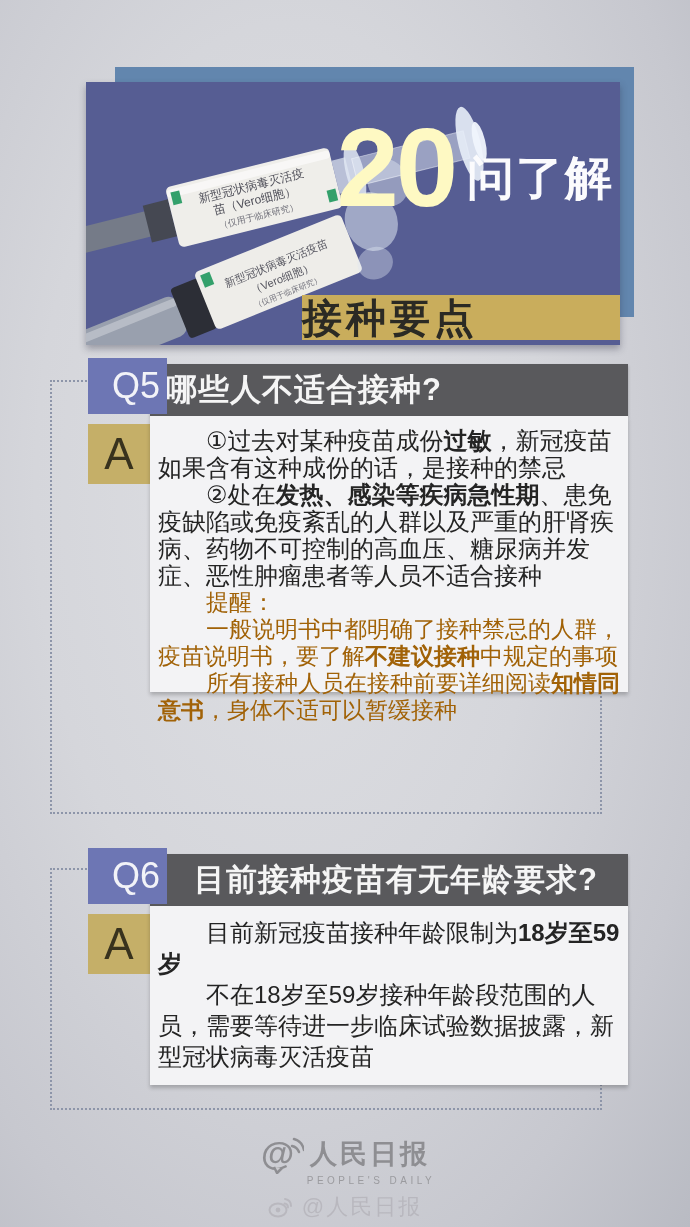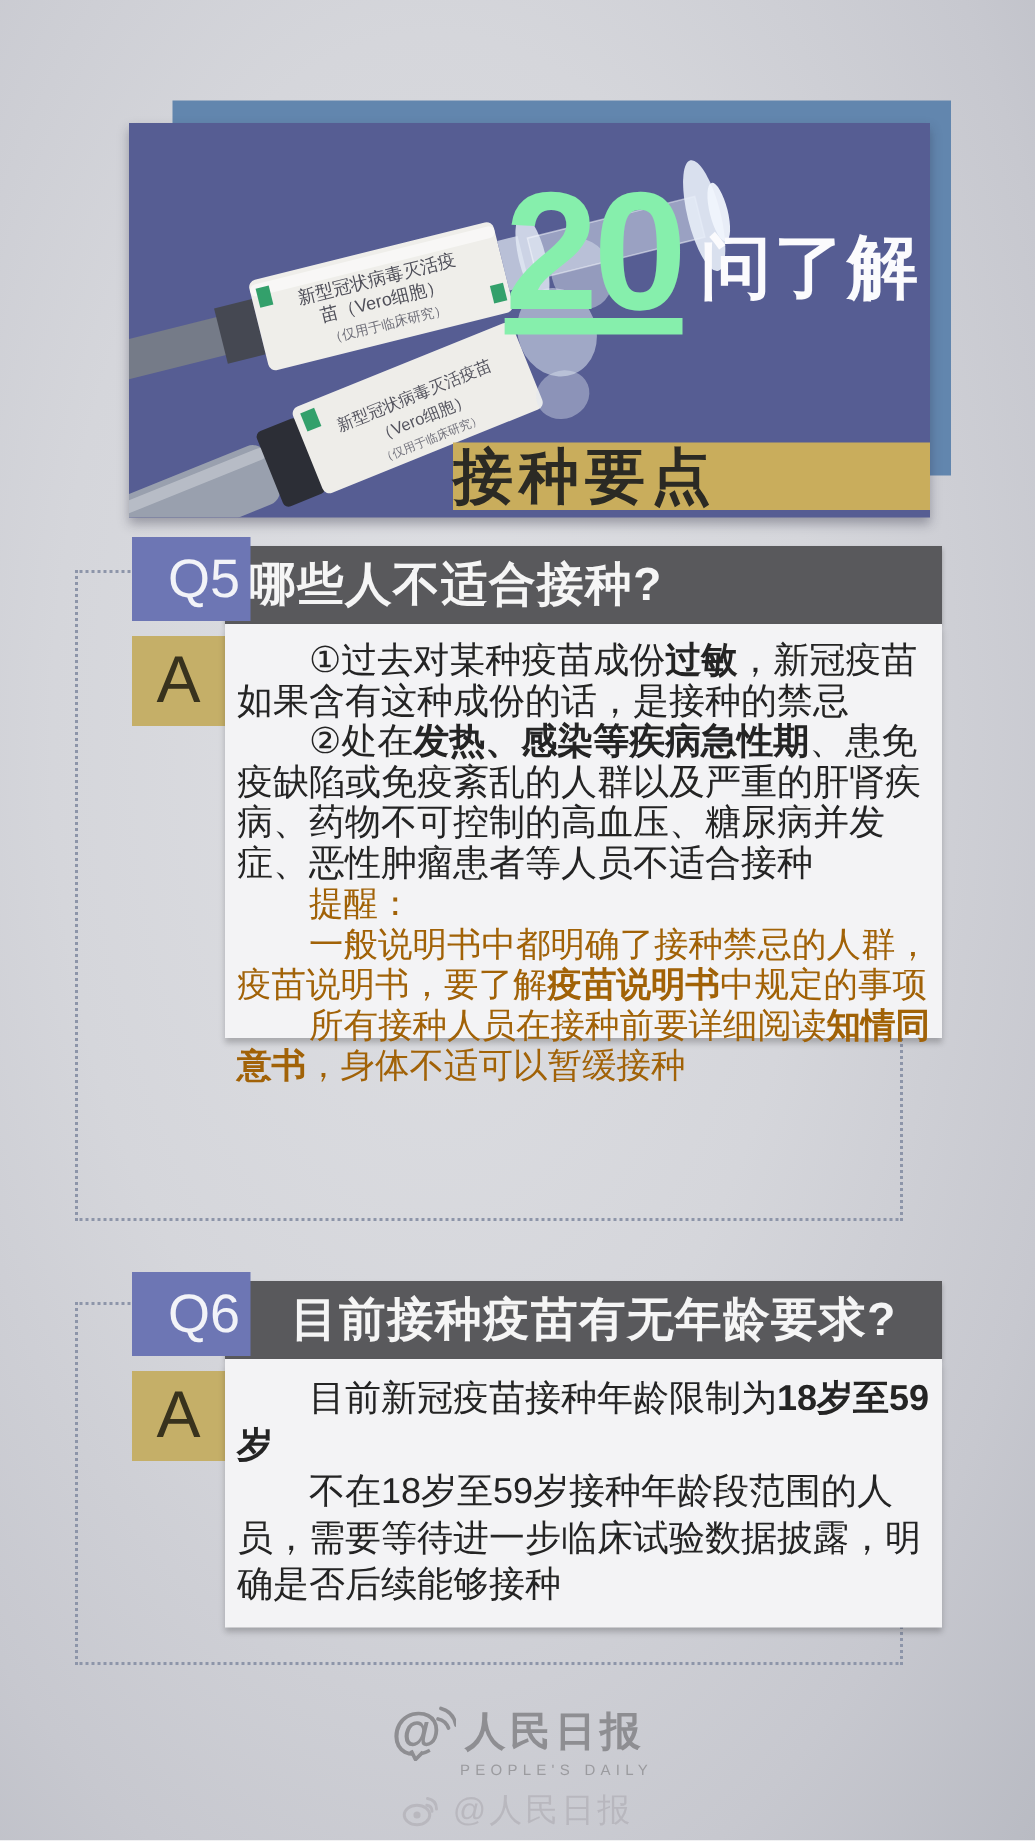--- a/index.html
+++ b/index.html
@@ -21,23 +21,22 @@
     background:#565d93;
     box-shadow:0 4px 7px rgba(40,40,60,.35);
     overflow:hidden;
   }
   .syringes{position:absolute;left:0;top:0;width:534px;height:263px;}
   .title-row{
     position:absolute;right:6px;top:40px;
     display:flex;align-items:flex-end;
   }
   .t-num{
-    font-size:112px;line-height:.82;font-weight:bold;color:#86efac;
+    font-size:112px;line-height:.82;font-weight:bold;color:#fef9c3;
     letter-spacing:-3px;
-    text-decoration:underline;
   }
   .t-suffix{
     font-size:47px;font-weight:bold;color:#fbfbfd;margin-left:12px;margin-bottom:4px;
     letter-spacing:2px;
   }
   .t-main{
     position:absolute;right:6px;top:140px;
     font-size:66px;font-weight:bold;color:#fbfbfd;letter-spacing:1px;line-height:1;
   }
   .t-badge{
@@ -149,31 +148,31 @@
   </div>
 
   <div class="dashed d5"></div>
   <div class="qbar bar5">哪些人不适合接种?</div>
   <div class="qbadge b5-q">Q5</div>
   <div class="abadge a5">A</div>
   <div class="panel p5">
     <p class="ans"><span>①过去对某种疫苗成份</span><span class="bd">过敏</span><span>，新冠疫苗如果含有这种成份的话，是接种的禁忌</span></p>
     <p class="ans"><span>②处在</span><span class="bd">发热、感染等疾病急性期</span><span>、患免疫缺陷或免疫紊乱的人群以及严重的肝肾疾病、药物不可控制的高血压、糖尿病并发症、恶性肿瘤患者等人员不适合接种</span></p>
     <p class="ans kai">提醒：</p>
-    <p class="ans kai"><span>一般说明书中都明确了接种禁忌的人群，疫苗说明书，要了解</span><span class="bd">疫苗说明书</span><span>中规定的事项</span></p>
+    <p class="ans kai"><span>一般说明书中都明确了接种禁忌的人群，疫苗说明书，要了解</span><span class="bd">不建议接种</span><span>中规定的事项</span></p>
     <p class="ans kai"><span>所有接种人员在接种前要详细阅读</span><span class="bd">知情同意书</span><span>，身体不适可以暂缓接种</span></p>
   </div>
 
   <div class="dashed d6"></div>
   <div class="qbar bar6">目前接种疫苗有无年龄要求?</div>
   <div class="qbadge b6-q">Q6</div>
   <div class="abadge a6">A</div>
   <div class="panel p6">
     <p class="ans"><span>目前新冠疫苗接种年龄限制为</span><span class="bd">18岁至59岁</span></p>
-    <p class="ans"><span>不在18岁至59岁接种年龄段范围的人员，需要等待进一步临床试验数据披露，明确是否后续能够接种</span></p>
+    <p class="ans"><span>不在18岁至59岁接种年龄段范围的人员，需要等待进一步临床试验数据披露，新型冠状病毒灭活疫苗</span></p>
   </div>
 
   <div class="footer-logo">
     <div class="logo-row">
       <svg width="44" height="40" viewBox="0 0 44 40">
         <text x="1" y="31" font-size="34" font-weight="bold" fill="#8e8e92">@</text>
         <path d="M32 12 q5 1 7 6" stroke="#8e8e92" stroke-width="2.5" fill="none" stroke-linecap="round"></path>
         <path d="M34 5 q8 2 10 11" stroke="#8e8e92" stroke-width="2.5" fill="none" stroke-linecap="round"></path>
         <path d="M14 33 l3 6 5 -5" stroke="#8e8e92" stroke-width="2.5" fill="#cacace" stroke-linejoin="round"></path>
       </svg>

